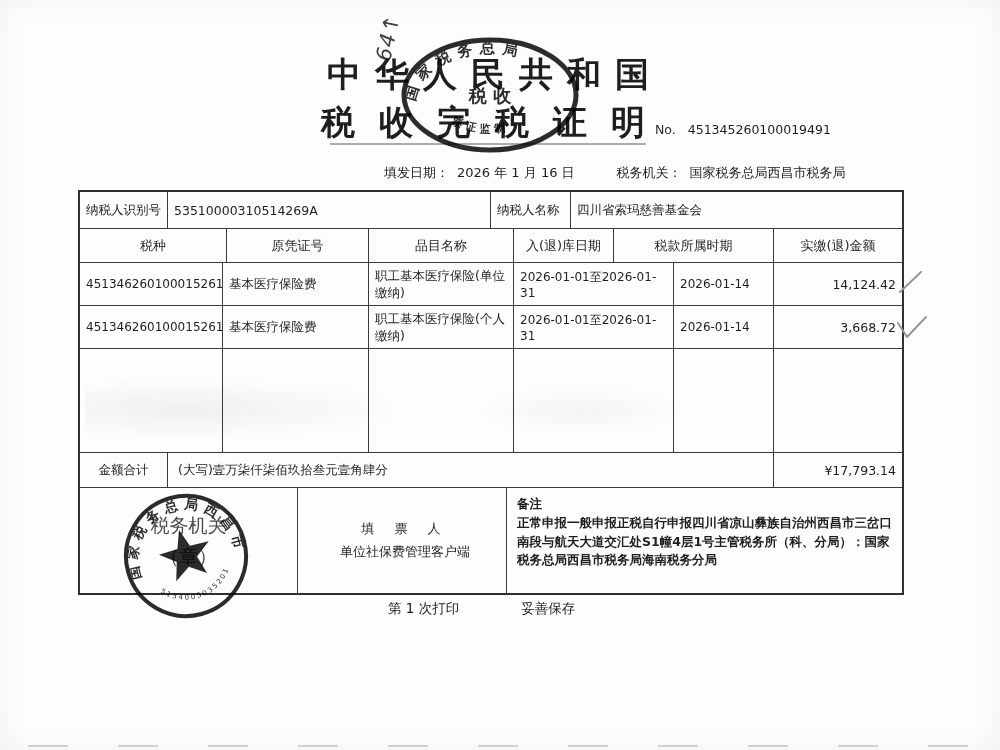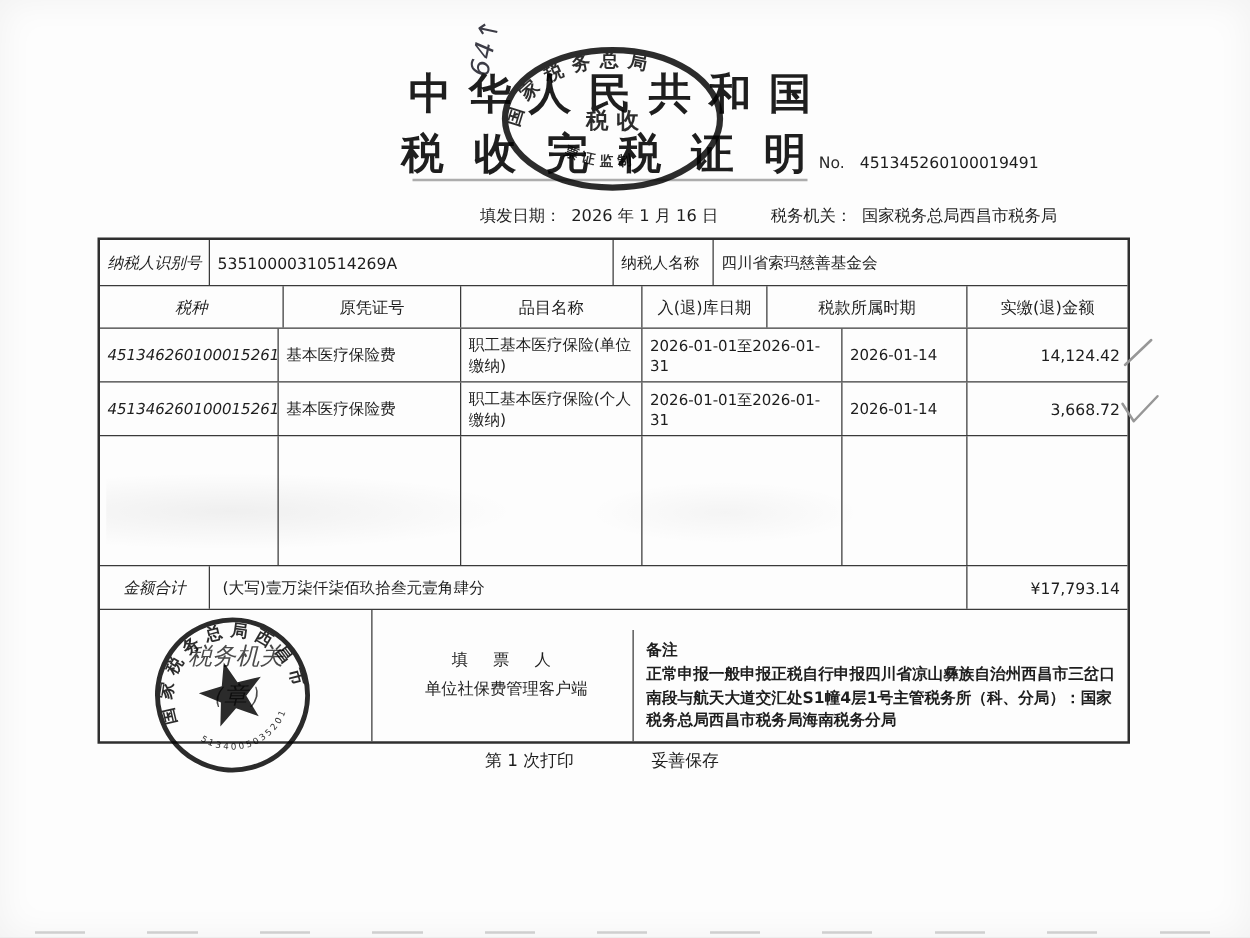--- a/index.html
+++ b/index.html
@@ -28,40 +28,40 @@
   
   .issue{position:absolute;left:384px;top:164px;font-size:13px;white-space:nowrap;}
   .issue .gap{display:inline-block;width:42px;}
   .issue .sgap{display:inline-block;width:8px;}
   
   .tbl{position:absolute;left:78px;top:190px;width:822px;border:2px solid #2f2f2f;background:transparent;}
   .row{display:flex;box-sizing:border-box;border-top:1px solid #3a3a3a;}
   .row:first-child{border-top:none;}
   .cell{box-sizing:border-box;border-left:1px solid #3a3a3a;padding:3px 6px;
         font-size:12.5px;overflow:hidden;display:flex;align-items:center;}
-  .cell:first-child{border-left:none;font-style:italic;}
+  .cell:first-child{border-left:none;}
   .cell.c{justify-content:center;text-align:center;}
   .cell.r{justify-content:flex-end;}
   .cell.topal{align-items:center;}
   .cell .wrap{width:100%;}
   .hdr .cell{font-size:13px;justify-content:center;text-align:center;}
   .rowA{height:36px;}
   .rowB{height:34px;}
   .rowC{height:43px;}
   .rowD{height:43px;}
   .rowE{height:104px;}
   .rowF{height:35px;}
   .rowG{height:106px;}
   
   .stamp-cell{position:relative;justify-content:center;}
   .stamp-label{text-align:center;font-size:19px;line-height:1.6;color:#4a4a4a;}
   .filler{flex-direction:column;justify-content:center;text-align:center;line-height:1.7;font-size:13px;padding-left:12px;}
   .filler .l1{letter-spacing:8px;}
   .remarks{flex-direction:column;justify-content:flex-start;align-items:flex-start;
-           padding:7px 10px;font-size:12.5px;font-weight:bold;line-height:1.5;text-align:left;margin-top:16px;}
+           padding:7px 10px;font-size:12.5px;font-weight:bold;line-height:1.5;text-align:left;}
   
   .printline{position:absolute;left:388px;top:600px;font-size:13.5px;white-space:nowrap;}
   .printline .gap{display:inline-block;width:62px;}
   
   .seal-oval{position:absolute;left:398px;top:36px;mix-blend-mode:multiply;opacity:.92;}
   .seal-round{position:absolute;left:120px;top:490px;mix-blend-mode:multiply;opacity:.93;}
   svg text{font-family:"DejaVu Sans","Liberation Sans",sans-serif;}
   
   .checks{position:absolute;left:888px;top:262px;}
   

